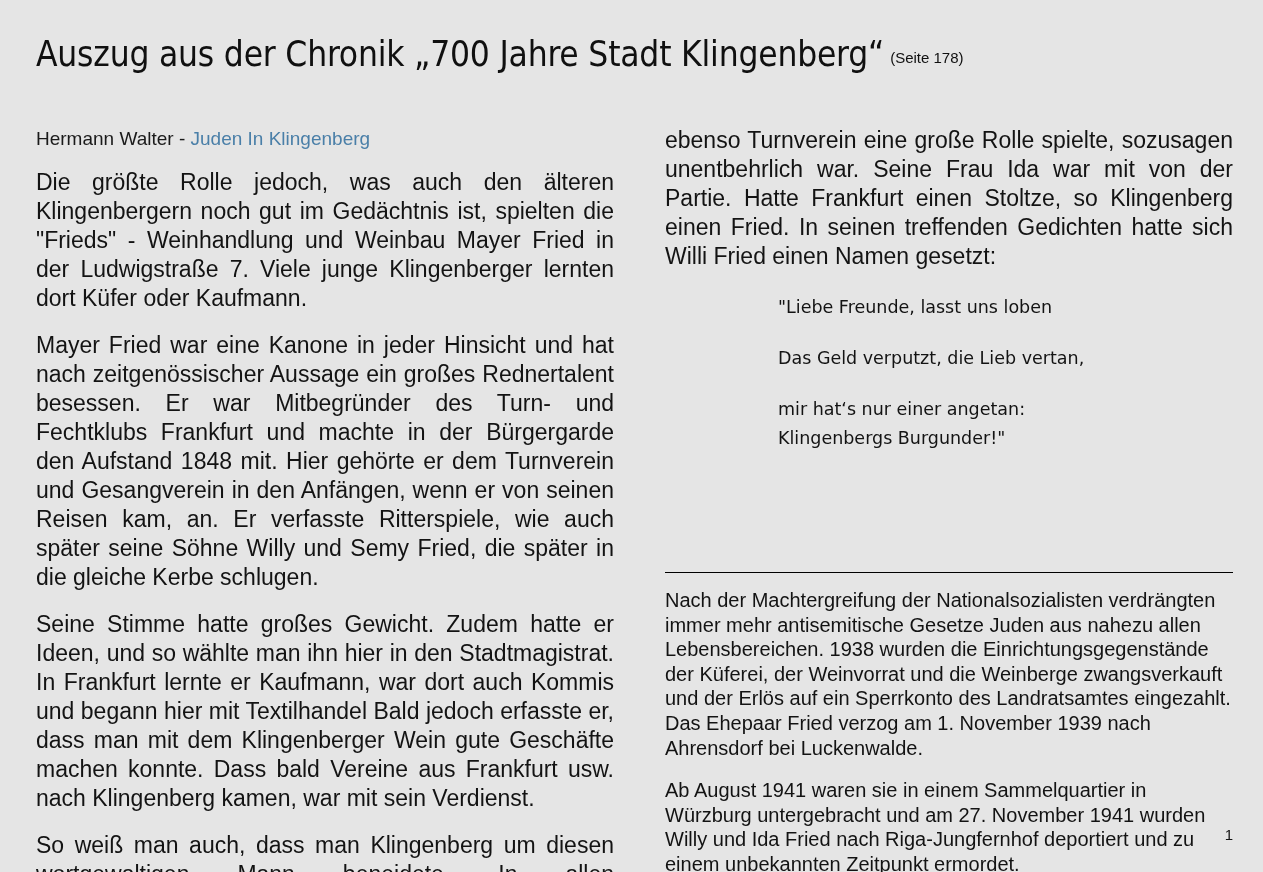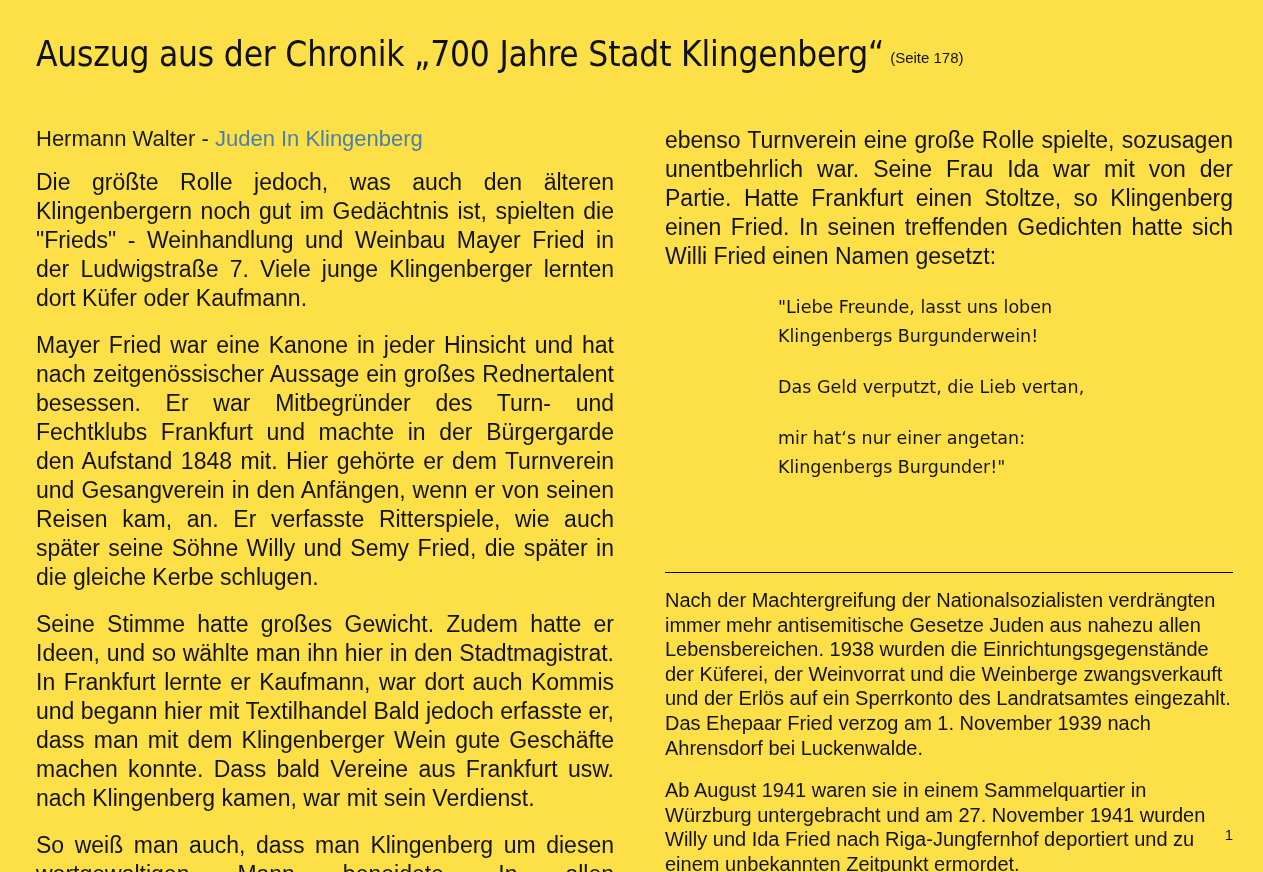--- a/index.html
+++ b/index.html
@@ -6,21 +6,21 @@
   html, body {
     margin: 0;
     padding: 0;
     background: #ffffff;
   }
 
   .page {
     position: relative;
     width: 1263px;
     height: 872px;
-    background: #fde047;
+    background: #e5e5e5;
     font-family: "Liberation Sans", sans-serif;
     color: #000000;
     overflow: hidden;
     box-sizing: border-box;
   }
 
   
   .title-block {
     position: absolute;
     left: 36px;
@@ -55,21 +55,21 @@
   .col-left {
     left: 36px;
     width: 578px;
   }
   .col-right {
     left: 665px;
     width: 568px;
   }
 
   .byline {
-    font-size: 22px;
+    font-size: 19px;
     line-height: 26px;
     margin: 0 0 16px 0;
     white-space: nowrap;
   }
   .byline-author { color: #1a1a1a; }
   .byline-sep { color: #1a1a1a; }
   .byline-topic { color: #4a7fa8; }
 
   p.body {
     font-size: 23px;
@@ -167,21 +167,20 @@
   </div>
 
   <div class="col col-right">
 
     <p class="body">ebenso Turnverein eine große Rolle spielte, sozusagen unentbehrlich war. Seine Frau Ida war mit von der Partie. Hatte Frankfurt einen Stoltze, so Klingenberg einen Fried. In seinen treffenden Gedichten hatte sich Willi Fried einen Namen gesetzt:</p>
 
     <div class="poem">
 
       <div class="stanza">
         <div class="verse">"Liebe Freunde, lasst uns loben</div>
-        <div class="verse">Klingenbergs Burgunderwein!</div>
       </div>
 
 
       <div class="stanza">
         <div class="verse">Das Geld verputzt, die Lieb vertan,</div>
       </div>
 
       <div class="stanza">
         <div class="verse">mir hat‘s nur einer angetan:</div>
         <div class="verse">Klingenbergs Burgunder!"</div>

